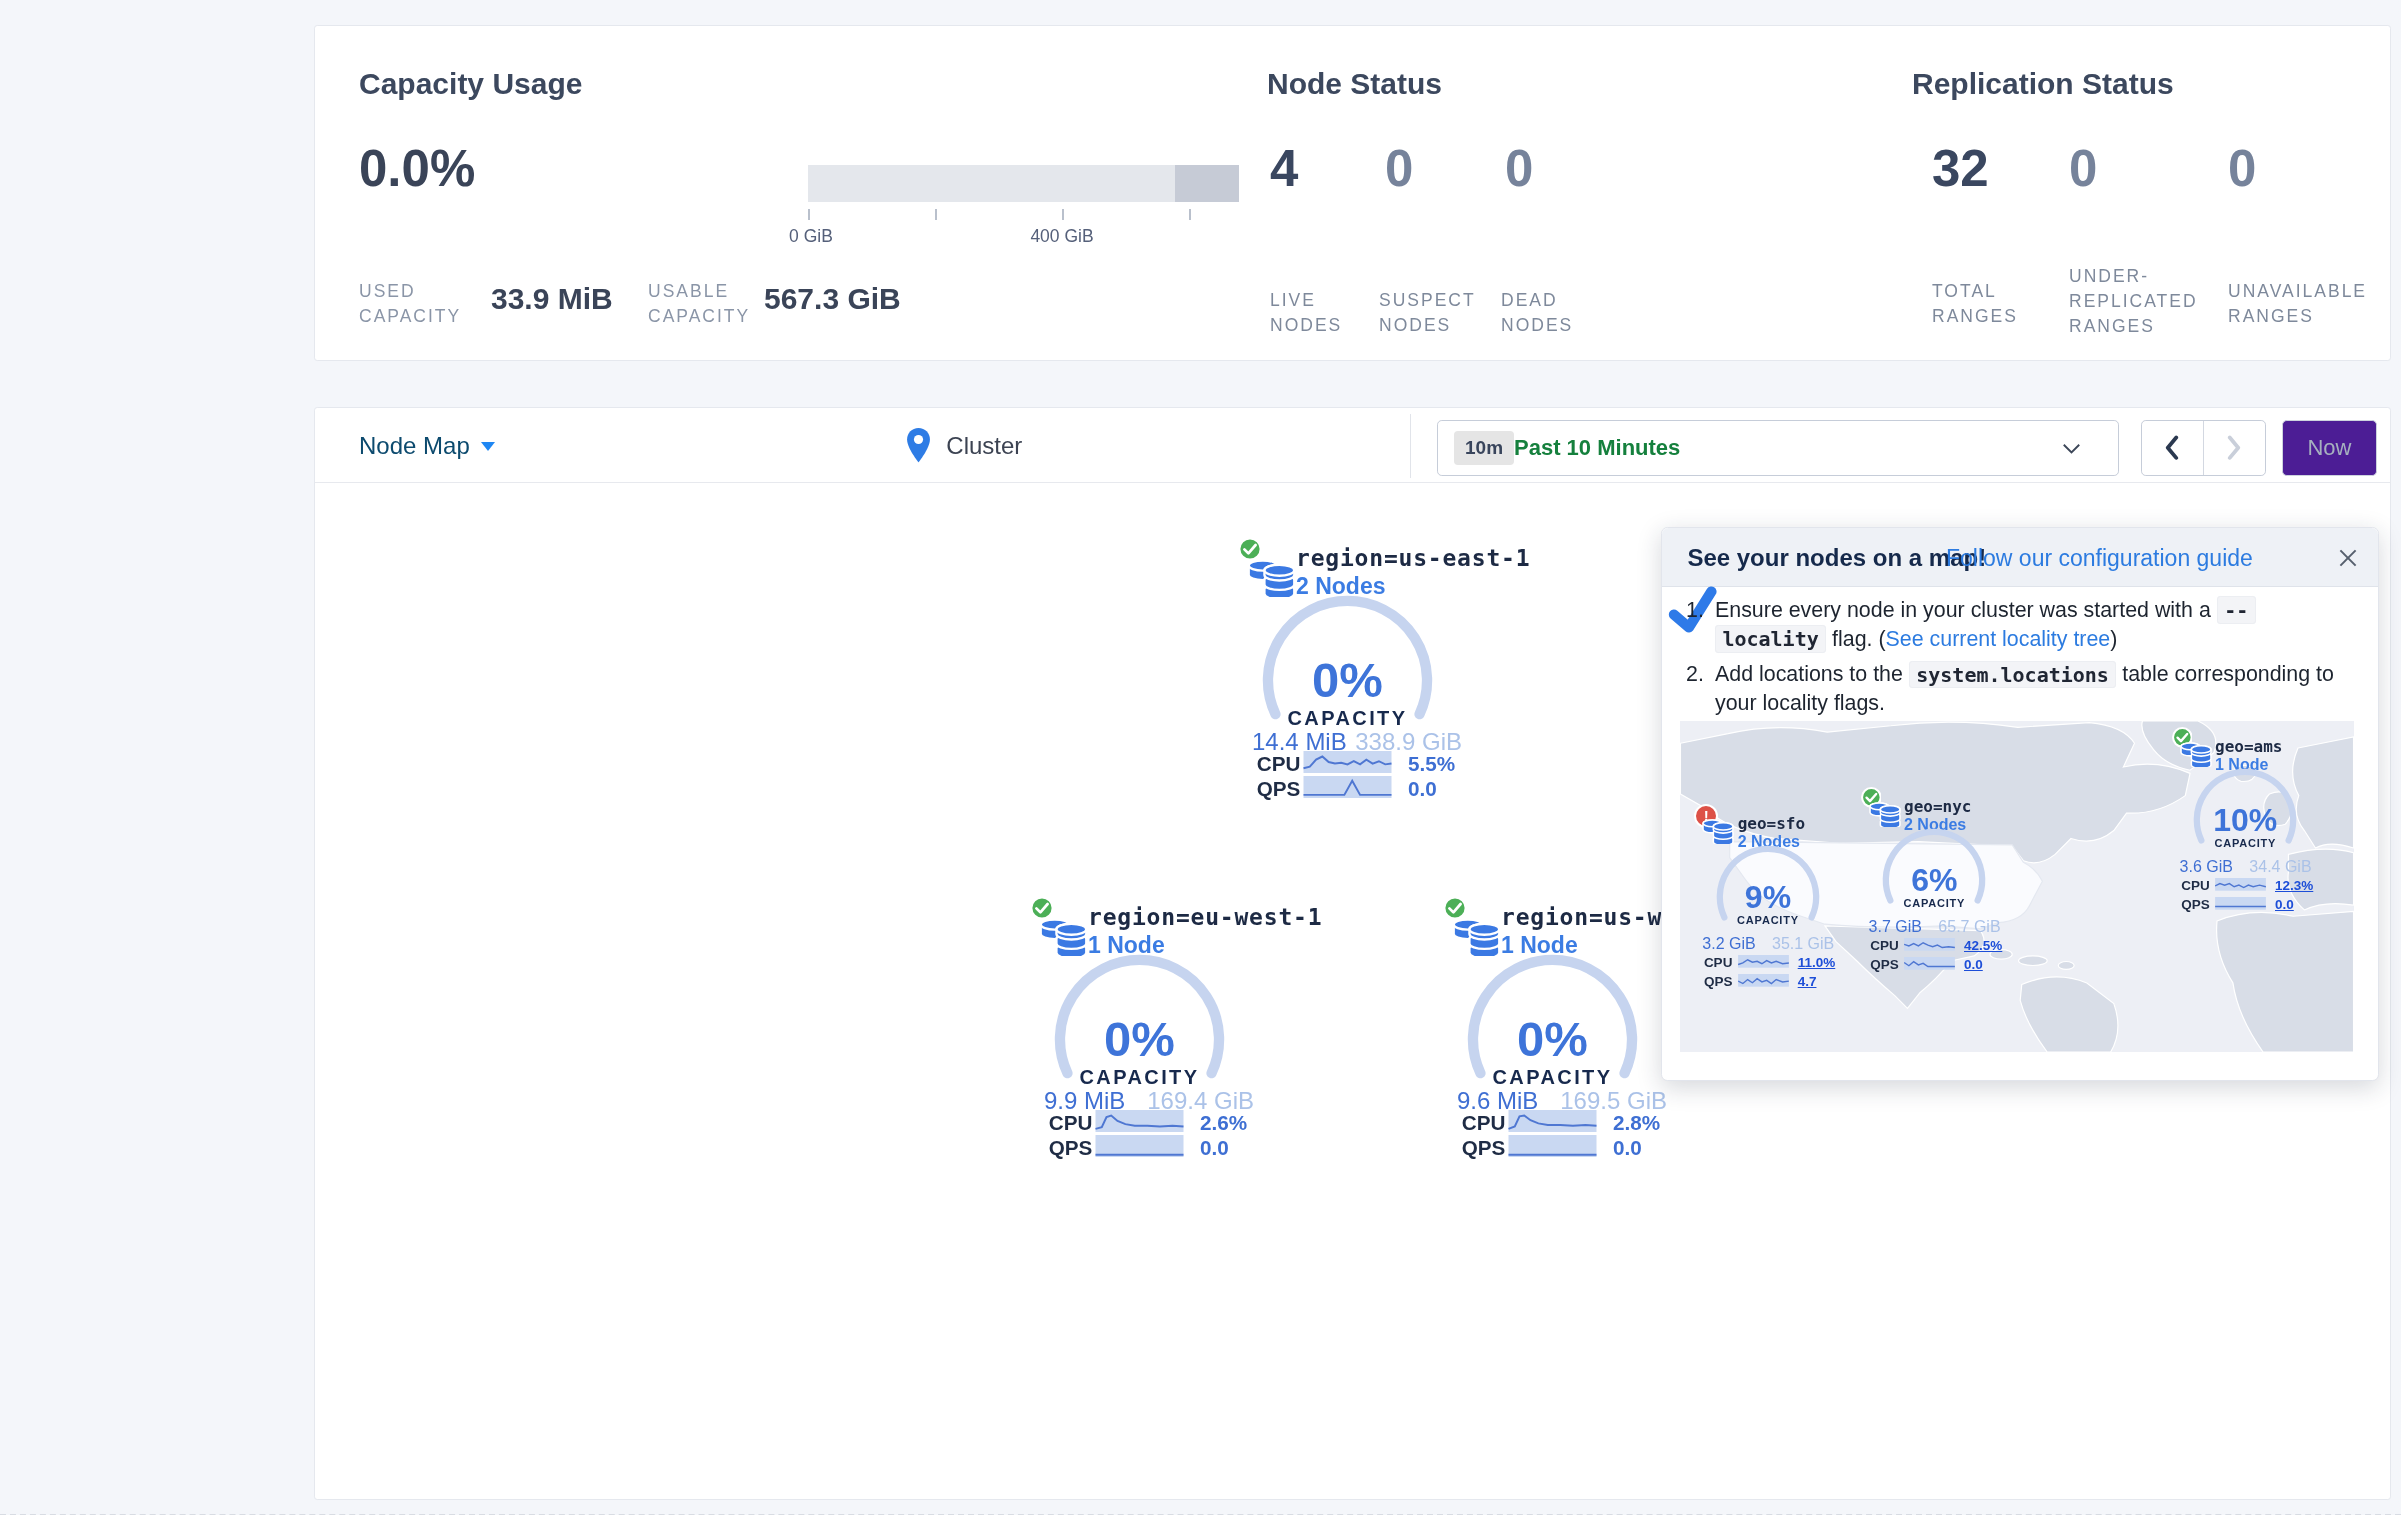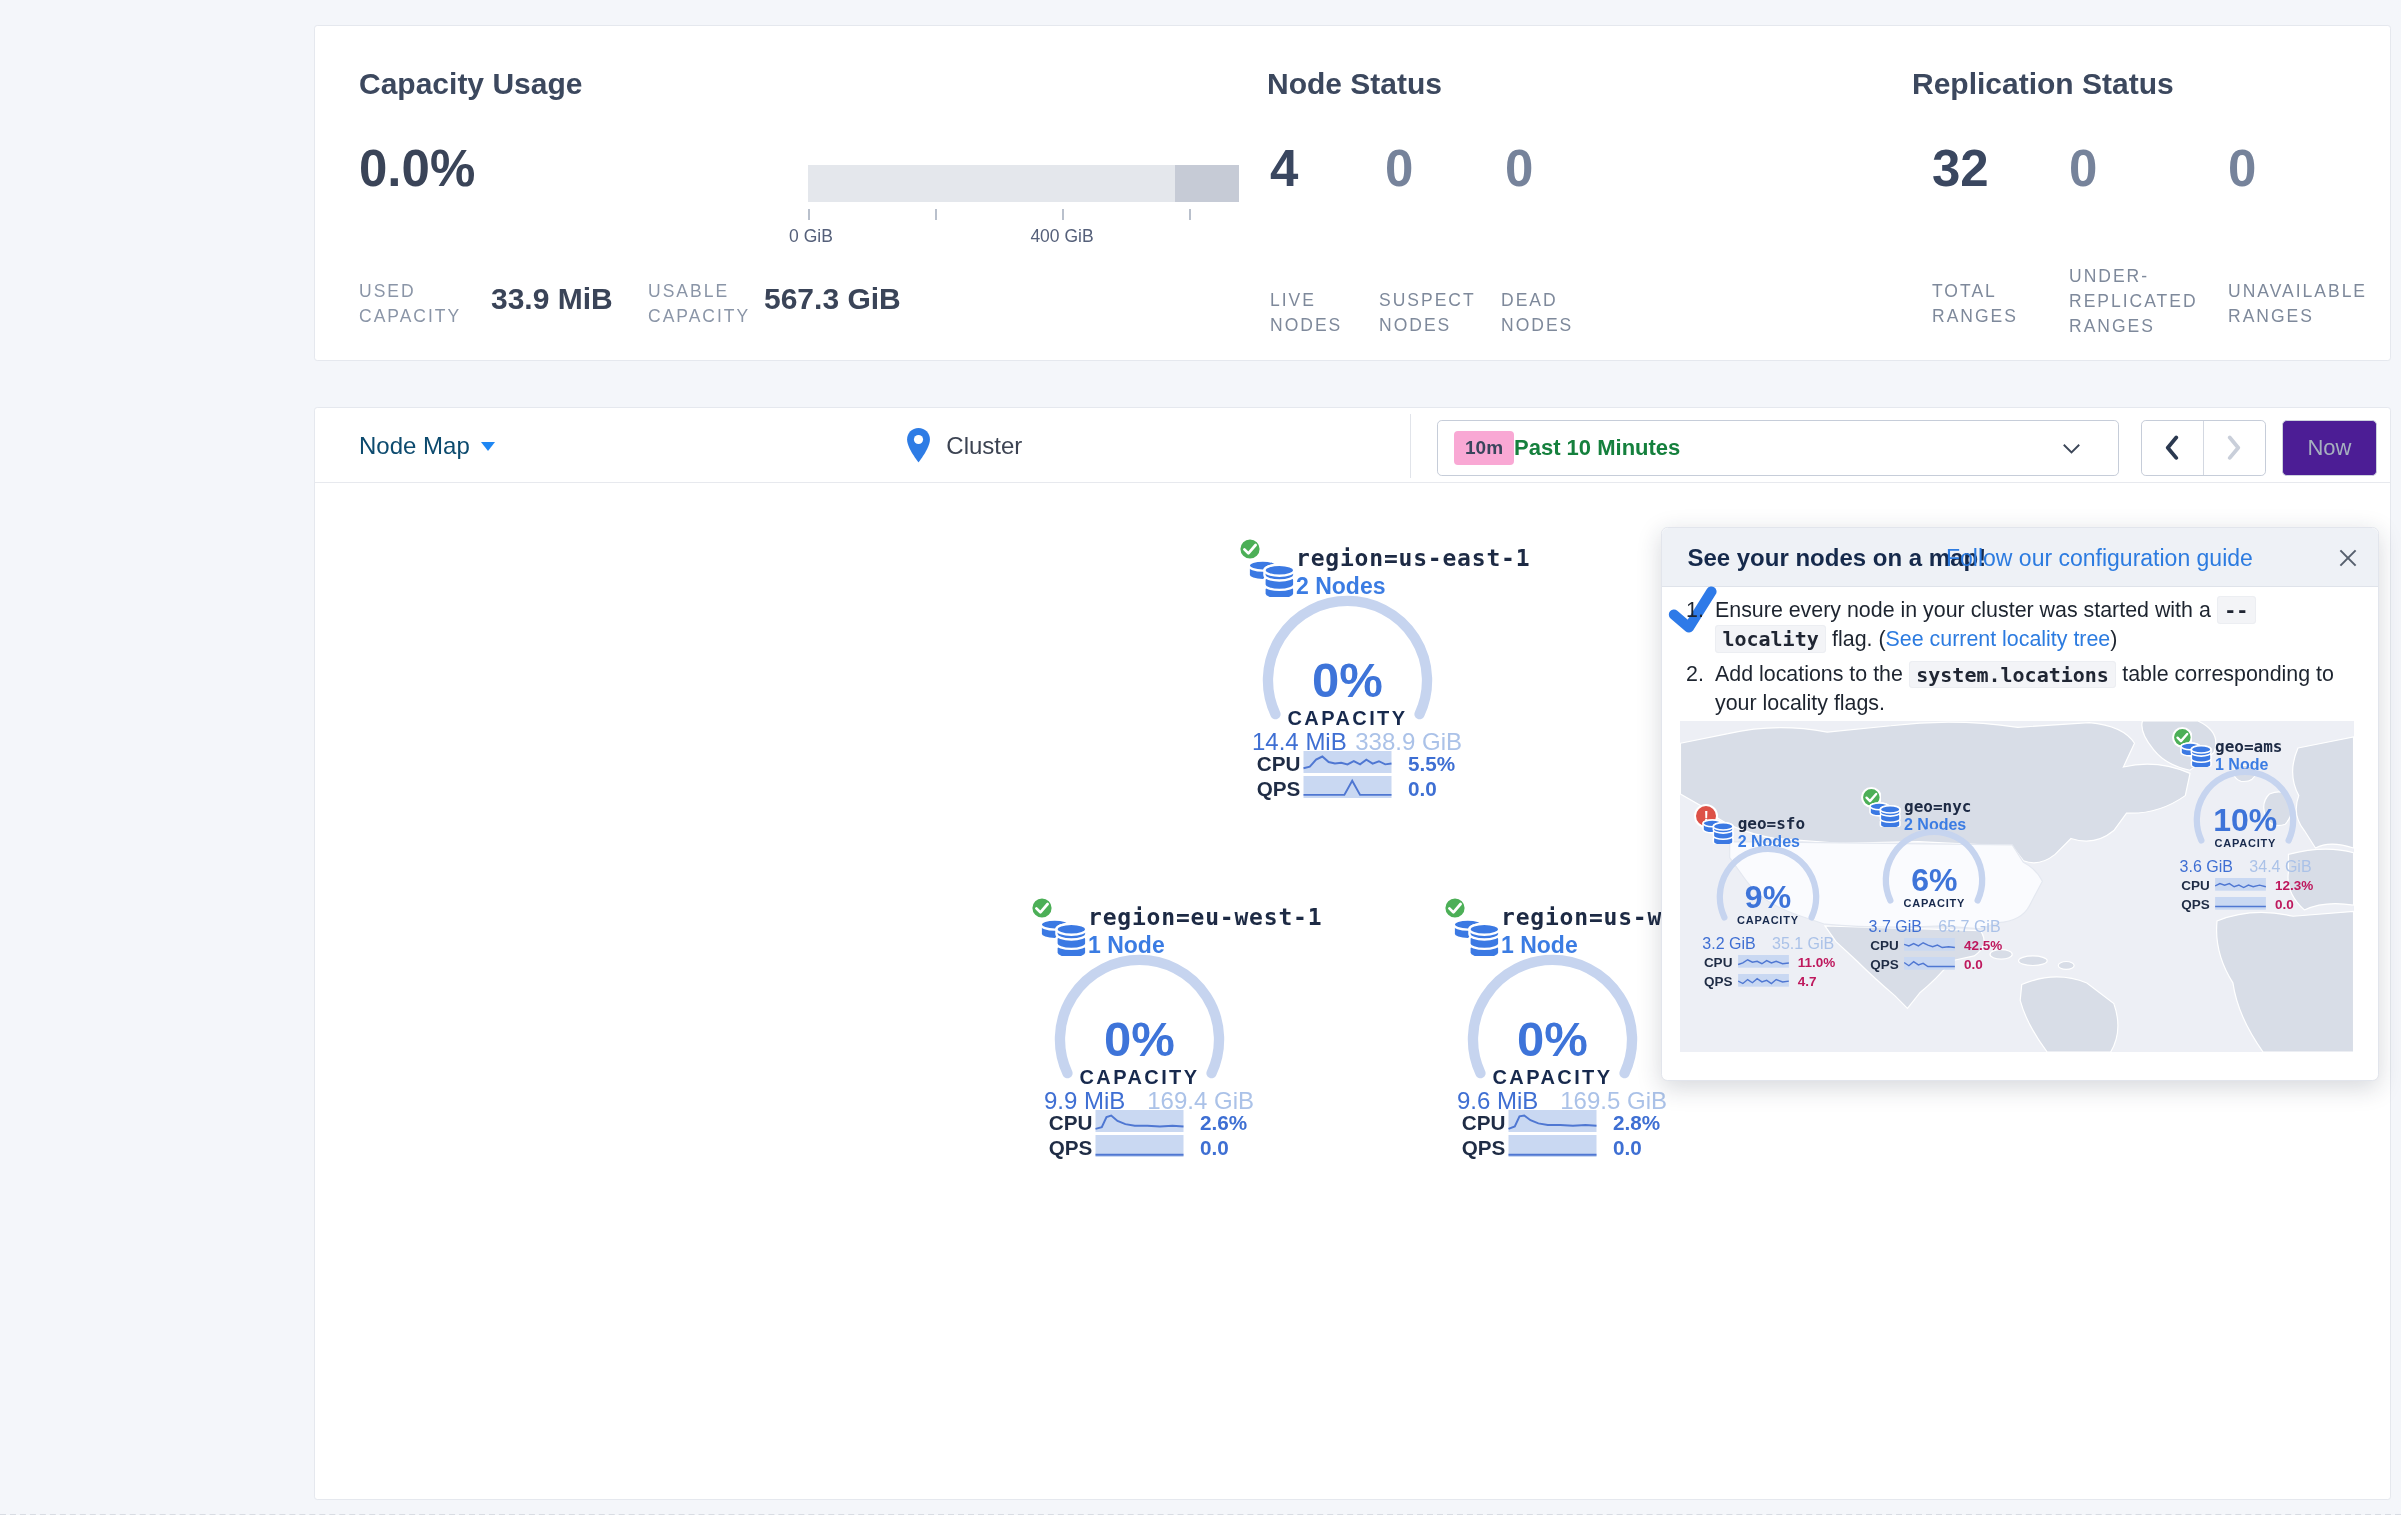--- a/index.html
+++ b/index.html
@@ -32,21 +32,21 @@
 
   
   .toolbar { position:absolute; left:0; top:0; width:100%; height:75px; border-bottom:0.8px solid #e7e9ee; }
   .nodemap-select { position:absolute; left:44px; top:24px; display:flex; align-items:center; gap:11px; cursor:pointer; }
   .nodemap-select span { font-size:24px; color:#0c4a6e; }
   .caret-down { width:0; height:0; border-left:7.1px solid transparent; border-right:7.1px solid transparent; border-top:9.5px solid #1f87f3; }
   .breadcrumb { position:absolute; left:590px; top:19px; display:flex; align-items:center; gap:14.3px; }
   .breadcrumb span { font-size:24px; color:#3c4352; }
   .tb-divider { position:absolute; left:1095px; top:6.4px; width:0.8px; height:64px; background:#e1e4ea; }
   .time-dropdown { position:absolute; left:1122px; top:12px; width:682px; height:56px; background:#fff; border:0.8px solid #c6cdd9; border-radius:4.8px; display:flex; align-items:center; cursor:pointer; }
-  .time-badge { margin-left:16px; background:#f9a8d4; border-radius:4px; padding:6.4px 11px; font-size:19px; font-weight:bold; color:#39455c; }
+  .time-badge { margin-left:16px; background:#e5e5e5; border-radius:4px; padding:6.4px 11px; font-size:19px; font-weight:bold; color:#39455c; }
   .time-label { font-size:22px; font-weight:600; color:#15803d; }
   .time-chevron { position:absolute; right:37px; top:22px; }
   .arrow-group { position:absolute; left:1826px; top:12px; width:125px; height:56px; border:0.8px solid #c6cdd9; border-radius:4.8px; background:#fff; display:flex; }
   .arrow-btn { width:50%; display:flex; align-items:center; justify-content:center; cursor:pointer; }
   .arrow-btn.prev { border-right:0.8px solid #d3d8e1; }
   .now-btn { position:absolute; left:1967px; top:12px; width:95px; height:56px; border:0.8px solid #cdd3de; border-radius:4.8px; background:#4c1d95; font-size:22px; color:#a6b0bf; display:flex; align-items:center; justify-content:center; cursor:pointer; }
 
   
   .rg { position:absolute; width:238px; height:270px; }
   .rg-badge { position:absolute; left:1.6px; top:1.6px; }
@@ -86,21 +86,21 @@
   .mini-title { position:absolute; left:37px; top:4.8px; font-family:"DejaVu Sans Mono", monospace; font-size:16px; font-weight:bold; color:#1d2a44; white-space:nowrap; }
   .mini-nodes { position:absolute; left:37px; top:24px; font-size:16px; font-weight:bold; color:#3b7ce3; white-space:nowrap; }
   .mini-arc { position:absolute; left:14.3px; top:35px; }
   .mini-pct { position:absolute; left:14.3px; top:70px; width:106px; text-align:center; font-size:32px; font-weight:bold; color:#3e74d9; }
   .mini-cap { position:absolute; left:14.3px; top:105px; width:106px; text-align:center; font-size:11px; font-weight:bold; letter-spacing:0.8px; color:#17294d; }
   .mini-vals { position:absolute; left:1.6px; top:126px; width:132px; font-size:16px; }
   .mini-vals .rg-used { color:#3f6fd3; } .mini-vals .rg-total { color:#abc2e8; }
   .mini-row { position:absolute; left:0; width:135px; height:14.3px; }
   .mini-row .lab { position:absolute; left:3.2px; top:0; font-size:13.5px; font-weight:bold; color:#1f2c45; }
   .mini-row .band { position:absolute; left:37px; top:0; }
-  .mini-row .val { position:absolute; left:97px; top:0; font-size:13.5px; font-weight:bold; color:#be185d; }
+  .mini-row .val { position:absolute; left:97px; top:0; font-size:13.5px; font-weight:bold; color:#1d4ed8;text-decoration:underline; }
   .mini-row.cpu { top:146px; } .mini-row.qps { top:165px; }
 
   .badge-warn { width:24px; height:24px; border-radius:50%; background:#dd5147; border:2.4px solid #fff; color:#fff; font-size:15px; font-weight:bold; text-align:center; line-height:20px; }
   .bottom-dash { position:absolute; left:0; bottom:0; width:100%; height:0; border-top:2.4px dashed #d8dce3; }
 </style>
 </head>
 <body>
 
 <svg width="0" height="0" style="position:absolute">
   <defs>

